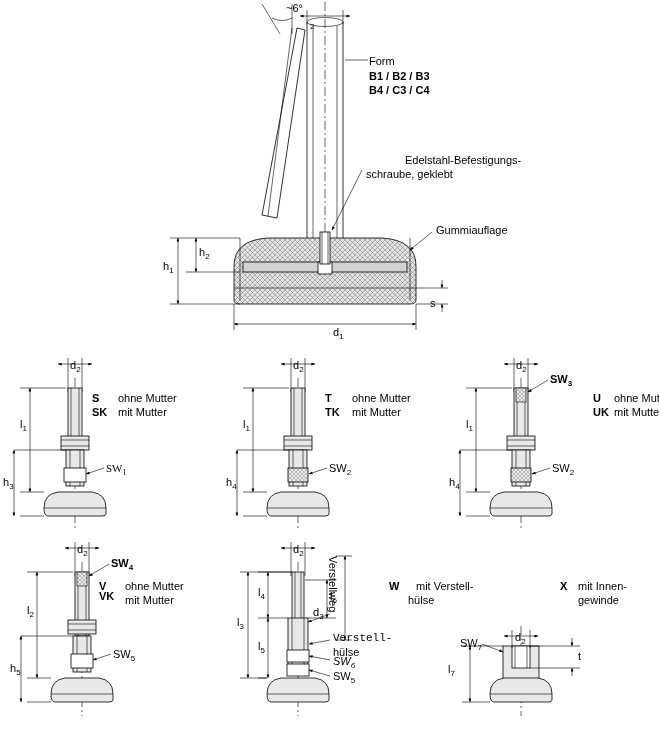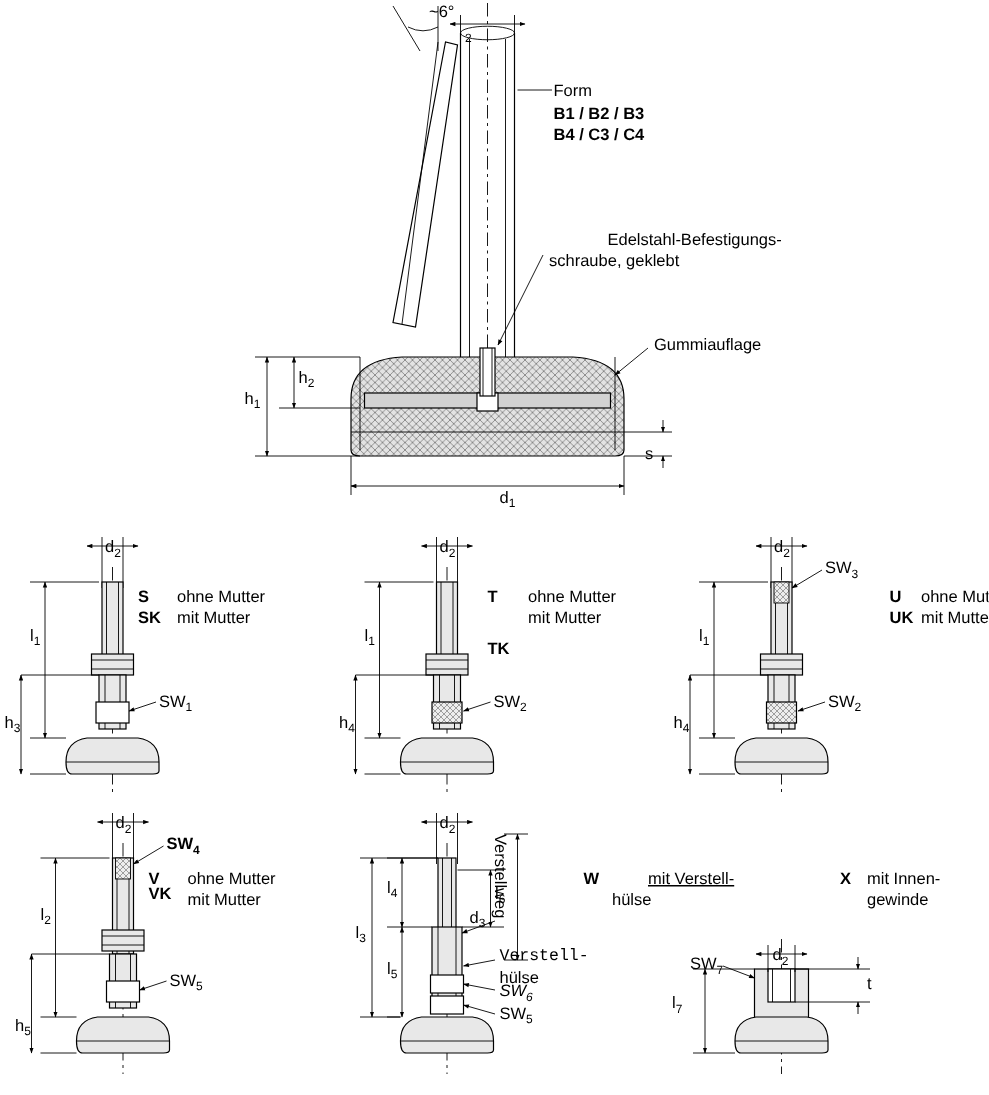--- a/index.html
+++ b/index.html
@@ -298,56 +298,56 @@
 <div class="lbl" style="left:163px;top:260px;"><span>h</span><span class="sub">1</span></div>
 <div class="lbl" style="left:199px;top:246px;"><span>h</span><span class="sub">2</span></div>
 <div class="lbl" style="left:430px;top:297px;">s</div>
 <div class="lbl" style="left:333px;top:326px;"><span>d</span><span class="sub">1</span></div>
 
 <div class="lbl" style="left:70px;top:359px;"><span>d</span><span class="sub">2</span></div>
 <div class="lbl b" style="left:92px;top:392px;">S</div>
 <div class="lbl" style="left:118px;top:392px;">ohne Mutter</div>
 <div class="lbl b" style="left:92px;top:406px;">SK</div>
 <div class="lbl" style="left:118px;top:406px;">mit Mutter</div>
-<div class="lbl" style="left:106px;top:462px;"><span>SW</span><span class="sub">1</span></div>
+<div class="lbl" style="left:106px;top:462px;font-family:Liberation Serif, serif;"><span>SW</span><span class="sub">1</span></div>
 <div class="lbl" style="left:20px;top:418px;"><span>l</span><span class="sub">1</span></div>
 <div class="lbl" style="left:3px;top:476px;"><span>h</span><span class="sub">3</span></div>
 
 <div class="lbl" style="left:293px;top:359px;"><span>d</span><span class="sub">2</span></div>
 <div class="lbl b" style="left:325px;top:392px;">T</div>
 <div class="lbl" style="left:352px;top:392px;">ohne Mutter</div>
-<div class="lbl b" style="left:325px;top:406px;margin-top:21px;">TK</div>
+<div class="lbl b" style="left:325px;top:406px;">TK</div>
 <div class="lbl" style="left:352px;top:406px;">mit Mutter</div>
 <div class="lbl" style="left:329px;top:462px;"><span>SW</span><span class="sub">2</span></div>
 <div class="lbl" style="left:243px;top:418px;"><span>l</span><span class="sub">1</span></div>
 <div class="lbl" style="left:226px;top:476px;"><span>h</span><span class="sub">4</span></div>
 
 <div class="lbl" style="left:516px;top:359px;"><span>d</span><span class="sub">2</span></div>
-<div class="lbl" style="left:550px;top:373px;"><span>SW</span><span class="sub">3</span></div>
+<div class="lbl" style="left:550px;top:373px;font-weight:bold;"><span>SW</span><span class="sub">3</span></div>
 <div class="lbl b" style="left:593px;top:392px;">U</div>
 <div class="lbl" style="left:614px;top:392px;">ohne Mutter</div>
 <div class="lbl b" style="left:593px;top:406px;">UK</div>
 <div class="lbl" style="left:614px;top:406px;">mit Mutter</div>
 <div class="lbl" style="left:552px;top:462px;"><span>SW</span><span class="sub">2</span></div>
 <div class="lbl" style="left:466px;top:418px;"><span>l</span><span class="sub">1</span></div>
 <div class="lbl" style="left:449px;top:476px;"><span>h</span><span class="sub">4</span></div>
 
 <div class="lbl" style="left:77px;top:543px;"><span>d</span><span class="sub">2</span></div>
 <div class="lbl" style="left:111px;top:557px;font-weight:bold;"><span>SW</span><span class="sub">4</span></div>
 <div class="lbl b" style="left:99px;top:580px;">V</div>
 <div class="lbl" style="left:125px;top:580px;">ohne Mutter</div>
 <div class="lbl b" style="left:99px;top:590px;">VK</div>
 <div class="lbl" style="left:125px;top:594px;">mit Mutter</div>
 <div class="lbl" style="left:113px;top:648px;"><span>SW</span><span class="sub">5</span></div>
 <div class="lbl" style="left:27px;top:604px;"><span>l</span><span class="sub">2</span></div>
-<div class="lbl" style="left:10px;top:678px;text-align:right;"><span>h</span><span class="sub">5</span></div>
+<div class="lbl" style="left:10px;top:662px;text-align:right;"><span>h</span><span class="sub">5</span></div>
 
 <div class="lbl" style="left:293px;top:543px;"><span>d</span><span class="sub">2</span></div>
 <div class="lbl b" style="left:389px;top:580px;">W</div>
-<div class="lbl" style="left:432px;top:580px;text-decoration:underline;">mit Verstell-</div>
+<div class="lbl" style="left:416px;top:580px;">mit Verstell-</div>
 <div class="lbl" style="left:408px;top:594px;">hülse</div>
 <div class="lbl" style="left:339px;top:556px;width:14px;transform:rotate(90deg);transform-origin:0 0;">Verstellweg</div>
 <div class="lbl" style="left:330px;top:590px;"><span>l</span><span class="sub">6</span></div>
 <div class="lbl" style="left:313px;top:606px;"><span>d</span><span class="sub">3</span></div>
 <div class="lbl" style="left:333px;top:632px;font-family:Liberation Mono, monospace;">Verstell-</div>
 <div class="lbl" style="left:333px;top:646px;">hülse</div>
 <div class="lbl" style="left:333px;top:655px;font-style:italic;"><span>SW</span><span class="sub">6</span></div>
 <div class="lbl" style="left:333px;top:670px;"><span>SW</span><span class="sub">5</span></div>
 <div class="lbl" style="left:258px;top:586px;"><span>l</span><span class="sub">4</span></div>
 <div class="lbl" style="left:258px;top:640px;"><span>l</span><span class="sub">5</span></div>

